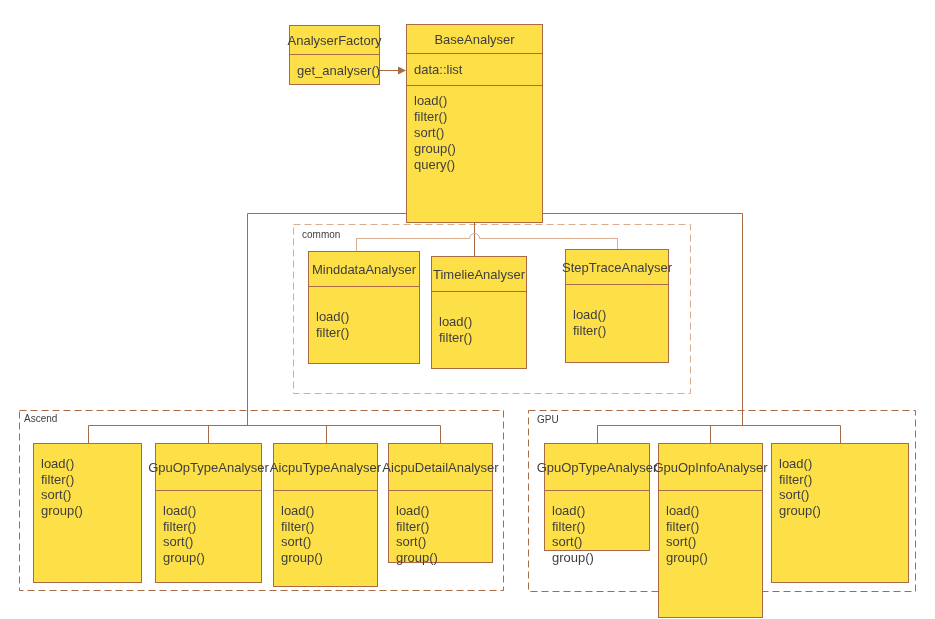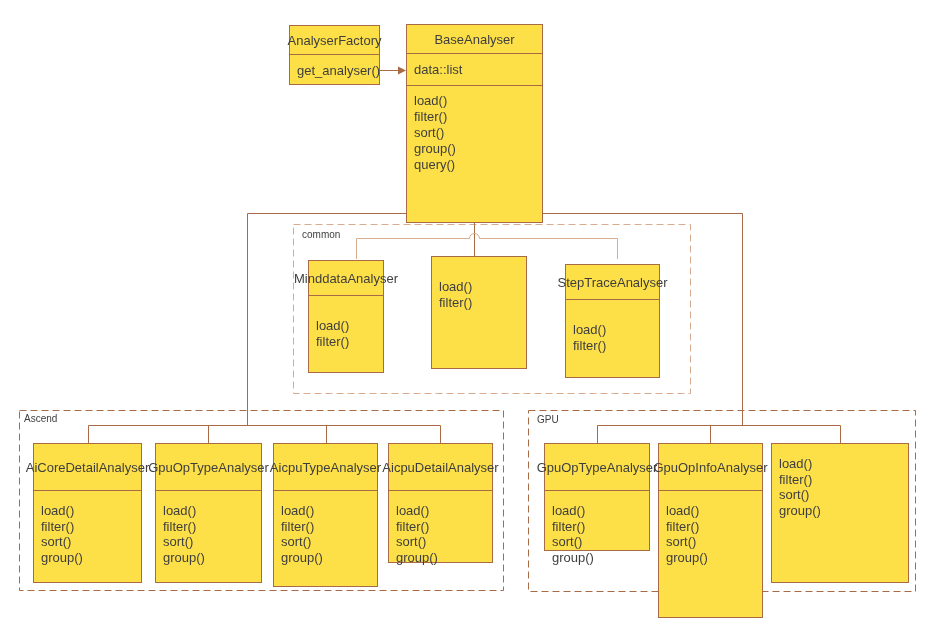--- a/index.html
+++ b/index.html
@@ -80,45 +80,45 @@
     </div>
     <div class="ms">
       <div>load()</div>
       <div>filter()</div>
       <div>sort()</div>
       <div>group()</div>
       <div>query()</div>
     </div>
   </div>
 
-  <div class="cls c-common" style="left:308px;top:260px;width:76px;height:113px">
+  <div class="cls c-common" style="left:308px;top:251px;width:112px;height:113px">
     <div class="t">MinddataAnalyser</div>
     <div class="ms">
       <div>load()</div>
       <div>filter()</div>
     </div>
   </div>
 
   <div class="cls c-common" style="left:431px;top:256px;width:96px;height:113px">
+    <div class="t">TimelieAnalyser</div>
     <div class="ms">
       <div>load()</div>
       <div>filter()</div>
     </div>
   </div>
 
-  <div class="cls c-common" style="left:565px;top:264px;width:95px;height:114px">
+  <div class="cls c-common" style="left:565px;top:249px;width:104px;height:114px">
     <div class="t">StepTraceAnalyser</div>
     <div class="ms">
       <div>load()</div>
       <div>filter()</div>
     </div>
   </div>
 
   <div class="cls c-bottom" style="left:33px;top:443px;width:109px;height:140px">
-    <div class="t">AiCoreDetailAnalyser</div>
     <div class="ms">
       <div>load()</div>
       <div>filter()</div>
       <div>sort()</div>
       <div>group()</div>
     </div>
   </div>
 
   <div class="cls c-bottom" style="left:155px;top:443px;width:107px;height:140px">
     <div class="t">GpuOpTypeAnalyser</div>

